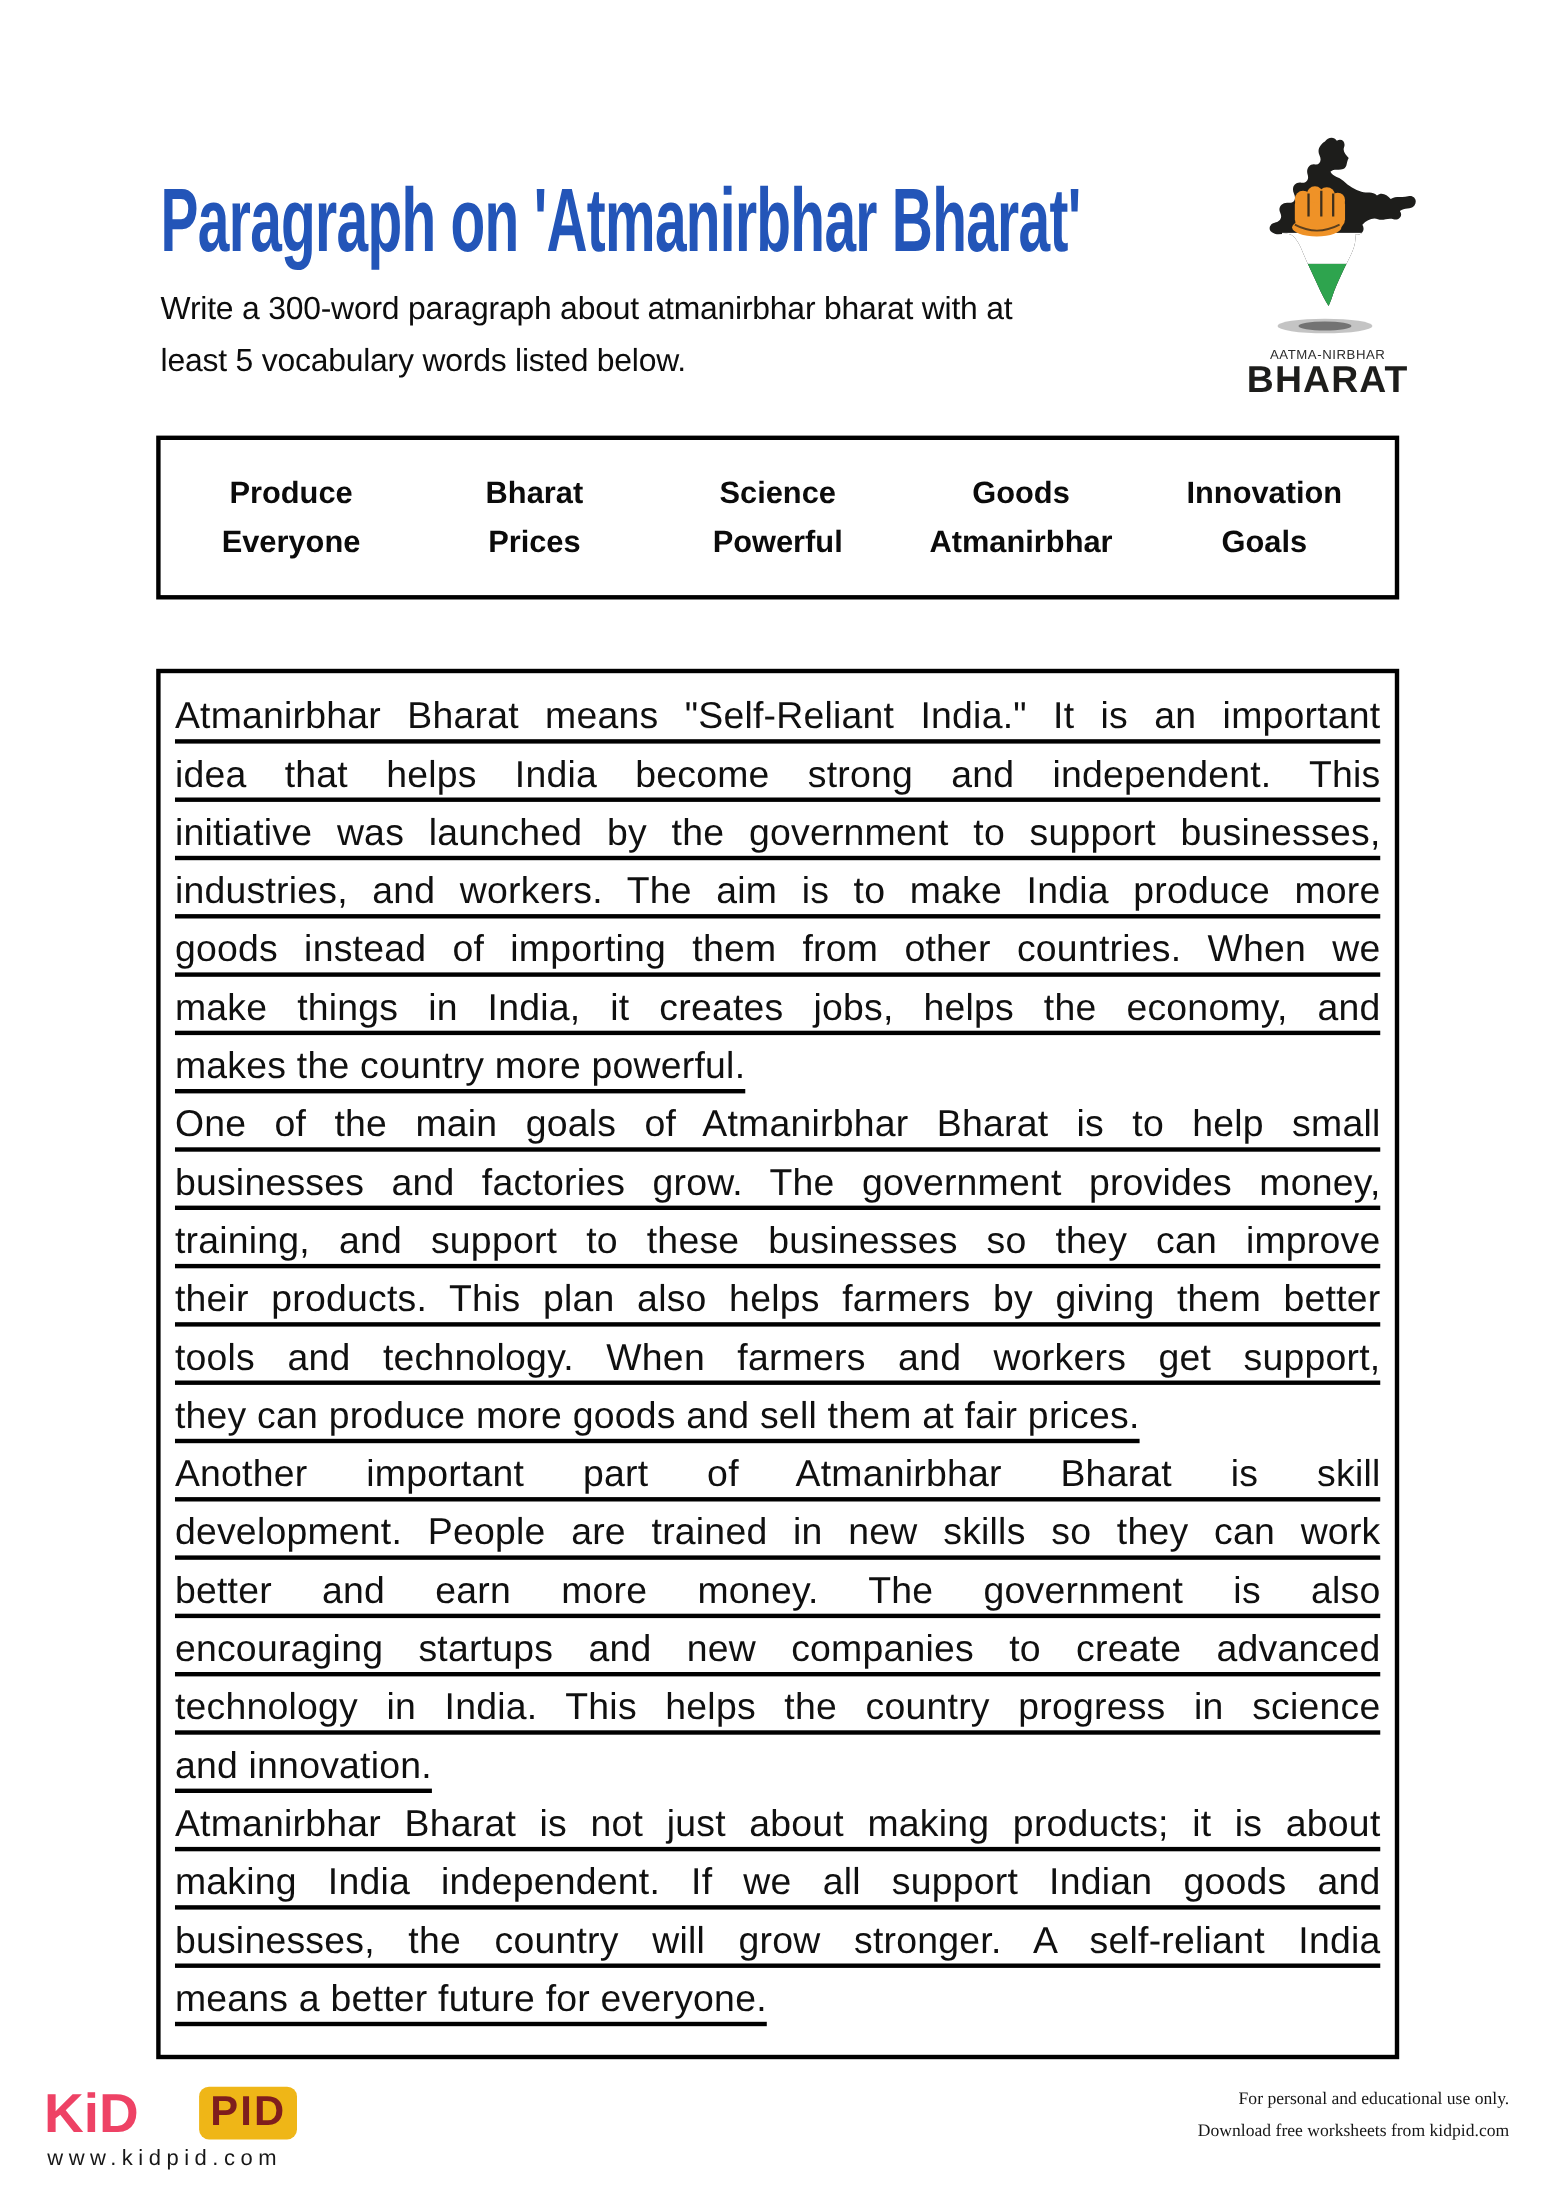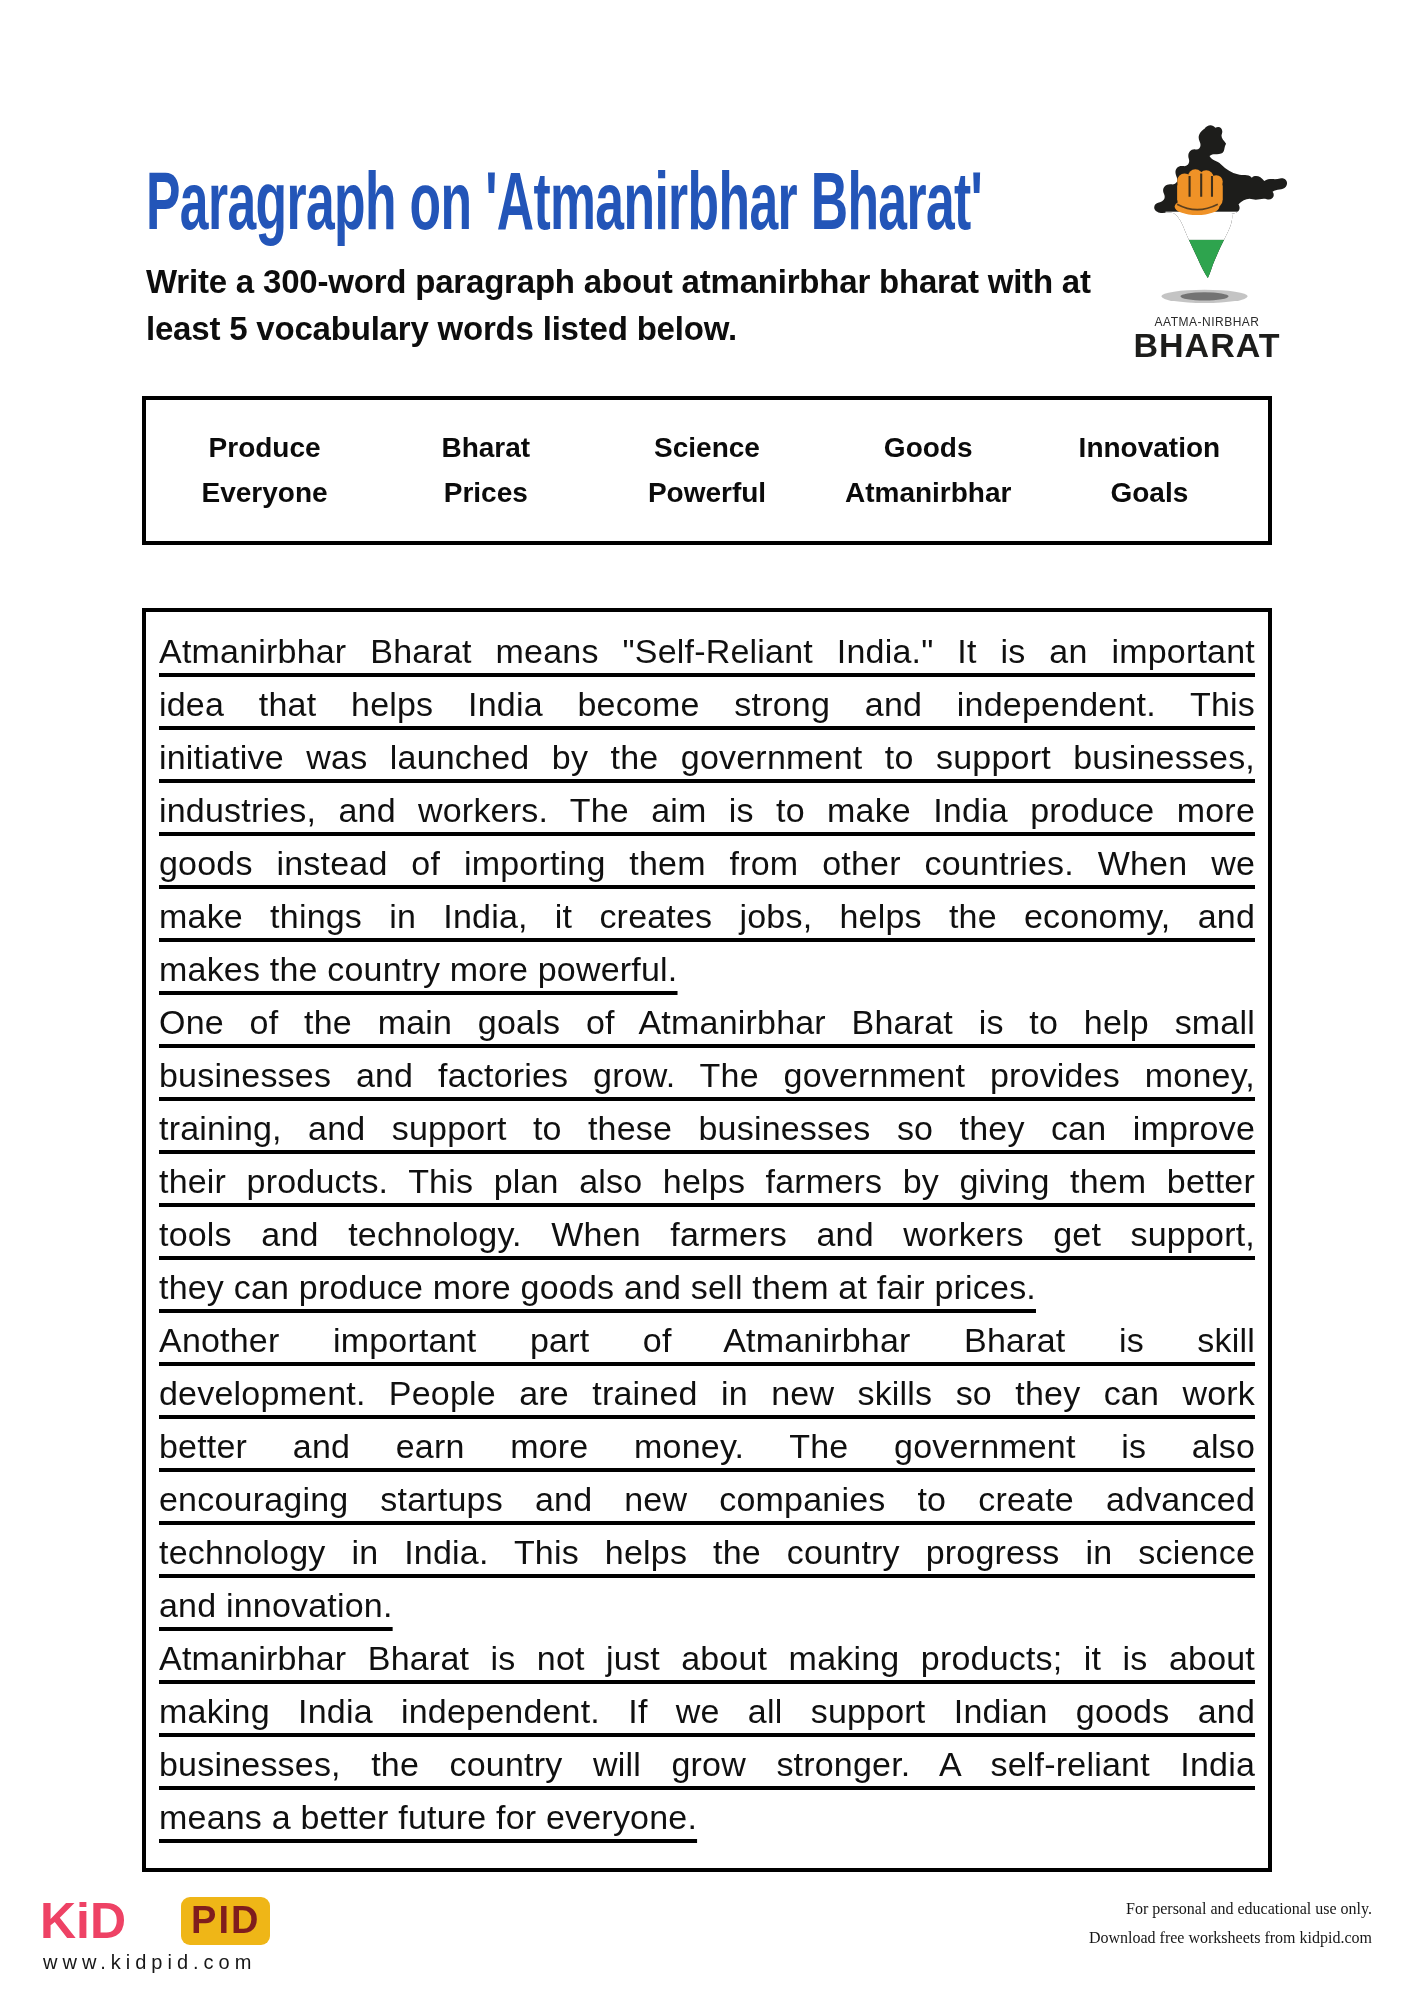--- a/index.html
+++ b/index.html
@@ -10,21 +10,21 @@
 
   
   .title{
     position:absolute;left:146px;top:160px;
     font-size:82px;font-weight:700;line-height:1;
     color:#2355b8;letter-spacing:-1px;white-space:nowrap;
     transform:scaleX(0.63);transform-origin:0 0;
   }
   .instructions{
     position:absolute;left:146px;top:258px;
-    font-size:33px;font-weight:700;color:#0d0d0d;
+    font-size:29px;font-weight:400;color:#0d0d0d;
     line-height:47px;letter-spacing:-0.2px;white-space:nowrap;
   }
 
   
   .logo{position:absolute;left:1111px;top:122px;width:192px;text-align:center;}
   .logo svg{display:block;margin:0 auto;}
   .logo-line1{font-size:12px;letter-spacing:0.5px;color:#2b2b2b;margin-top:2px;white-space:nowrap;}
   .logo-line2{font-size:34px;font-weight:700;color:#1d1d1b;letter-spacing:1px;margin-top:-3px;white-space:nowrap;}
 
   

